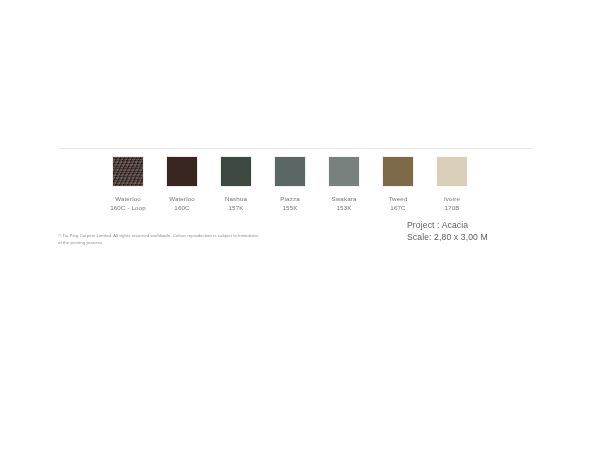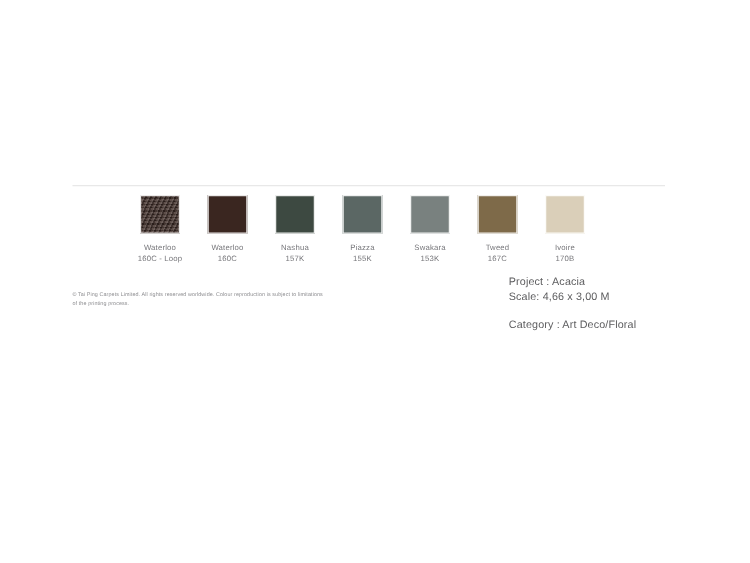--- a/index.html
+++ b/index.html
@@ -152,17 +152,16 @@
       </div>
     </div>
 
   <div class="copyright">
     <p>© Tai Ping Carpets Limited. All rights reserved worldwide. Colour reproduction is subject to limitations</p>
     <p>of the printing process.</p>
   </div>
 
   <div class="project-block">
     <div class="project-row">Project :  Acacia</div>
-    <div class="project-row">Scale:  4,66 x 3,00 M</div>
-    <div class="project-row category">Category : Art Deco/Floral</div>
+    <div class="project-row">Scale:  2,80 x 3,00 M</div>
   </div>
 
 </div>
 
 </body></html>

